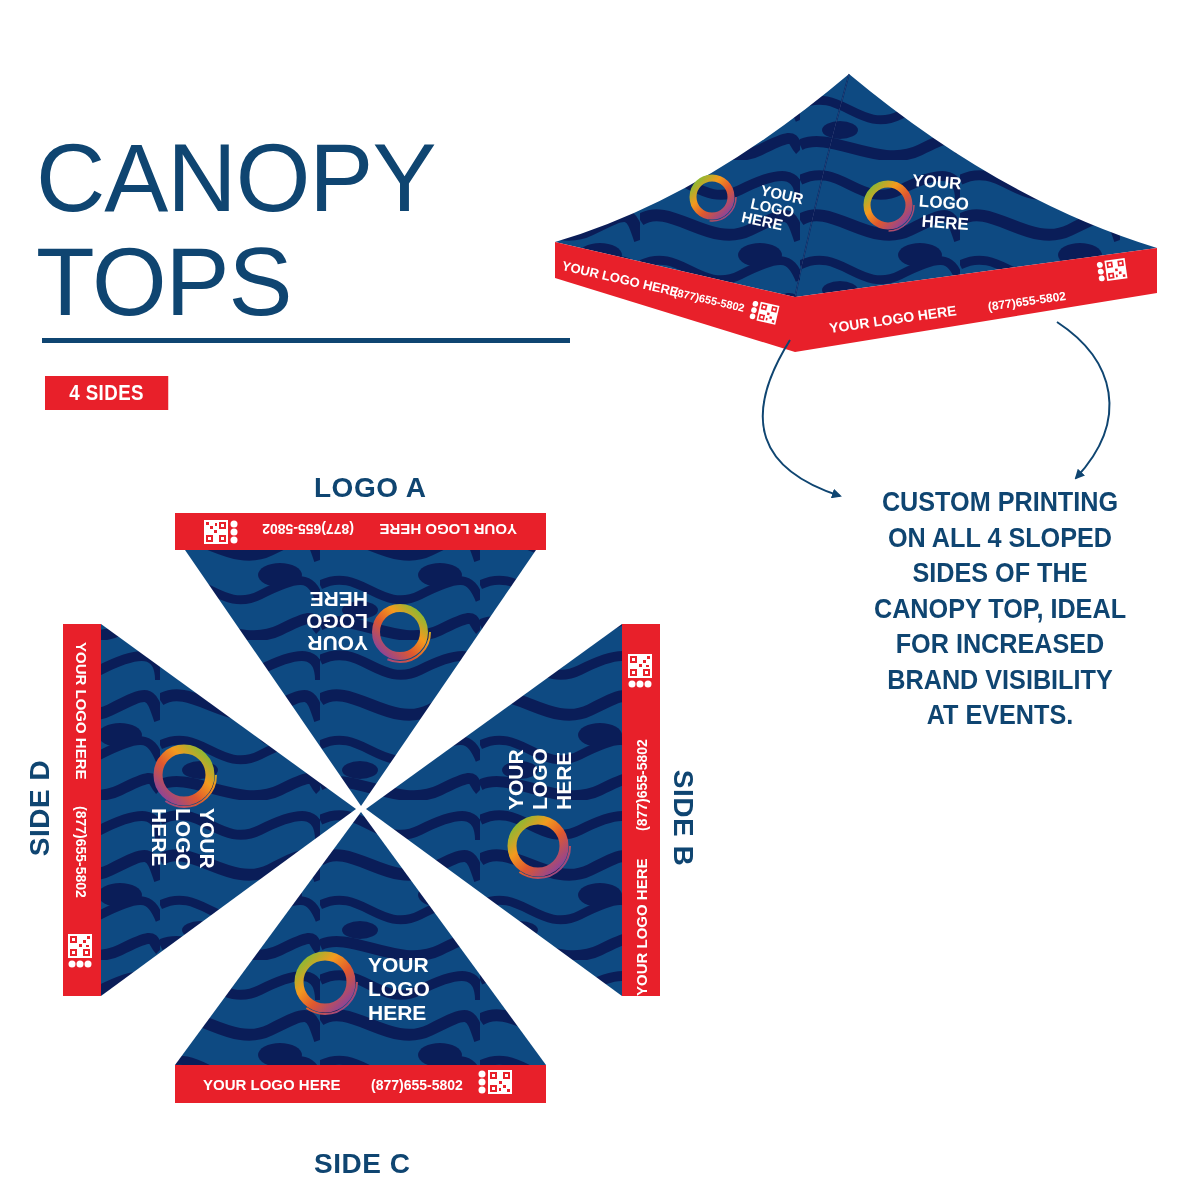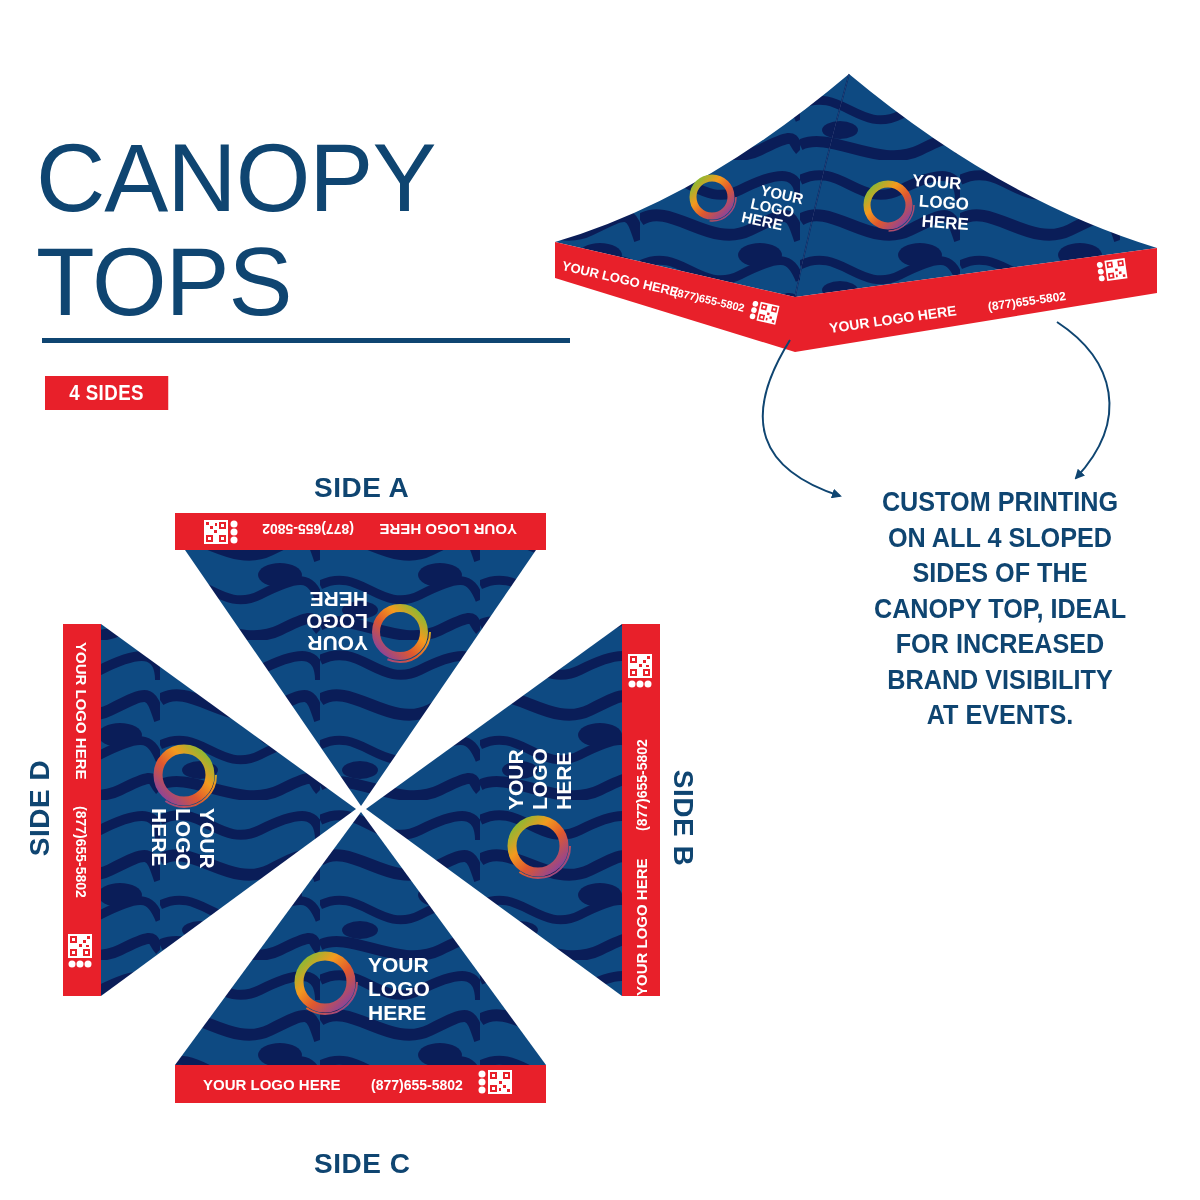--- a/index.html
+++ b/index.html
@@ -205,21 +205,21 @@
       <circle cx="538" cy="846" r="32" fill="none" stroke="url(#ringGrad)" stroke-width="2" stroke-dasharray="70 140"></circle>
       <g transform="rotate(-90 545 770)" fill="#fff" font-weight="700" font-size="21">
         <text x="505" y="748">YOUR</text>
         <text x="505" y="772">LOGO</text>
         <text x="505" y="796">HERE</text>
       </g>
     </g>
   </g>
 </svg>
 
-<div class="side-label" style="left:314px; top:472px;">SIDE A</div>
+<div class="side-label" style="left:314px; top:472px;">LOGO A</div>
 <div class="side-label" style="left:314px; top:1148px;">SIDE C</div>
 <div class="side-label" style="left:-10px; top:792px; transform: rotate(-90deg); transform-origin: center; width:100px; text-align:center;">SIDE D</div>
 <div class="side-label" style="left:633px; top:802px; transform: rotate(90deg); transform-origin: center; width:100px; text-align:center;">SIDE B</div>
 
 <div class="desc">
   <div>CUSTOM PRINTING</div>
   <div>ON ALL 4 SLOPED</div>
   <div>SIDES OF THE</div>
   <div>CANOPY TOP, IDEAL</div>
   <div>FOR INCREASED</div>

